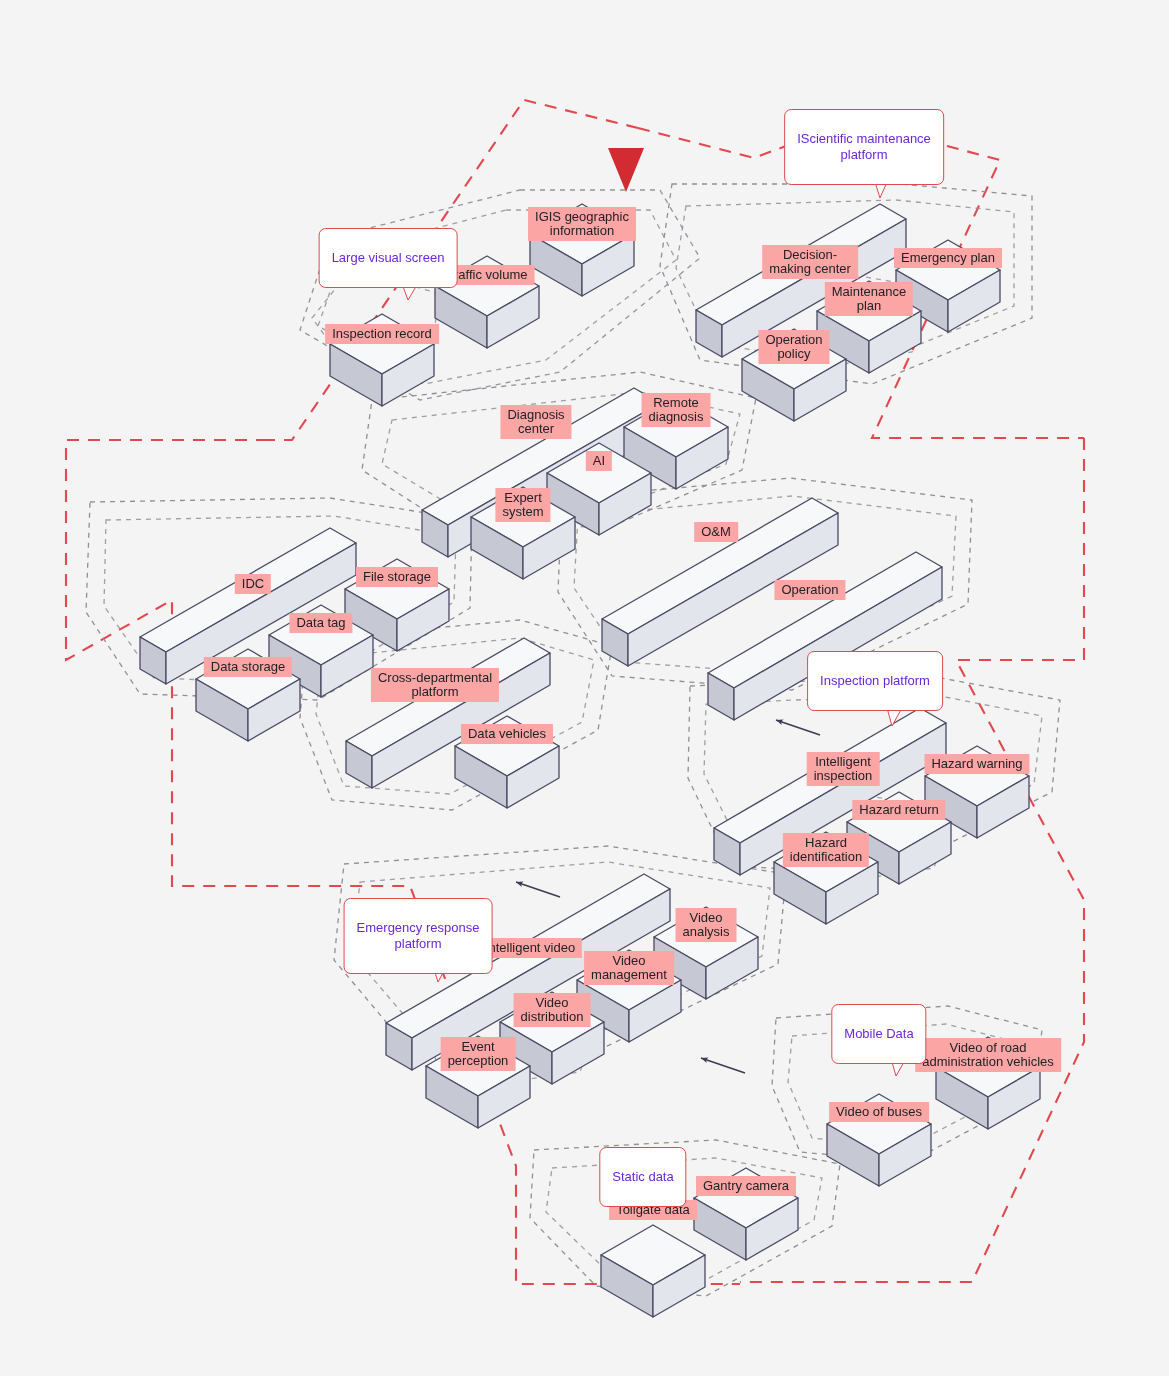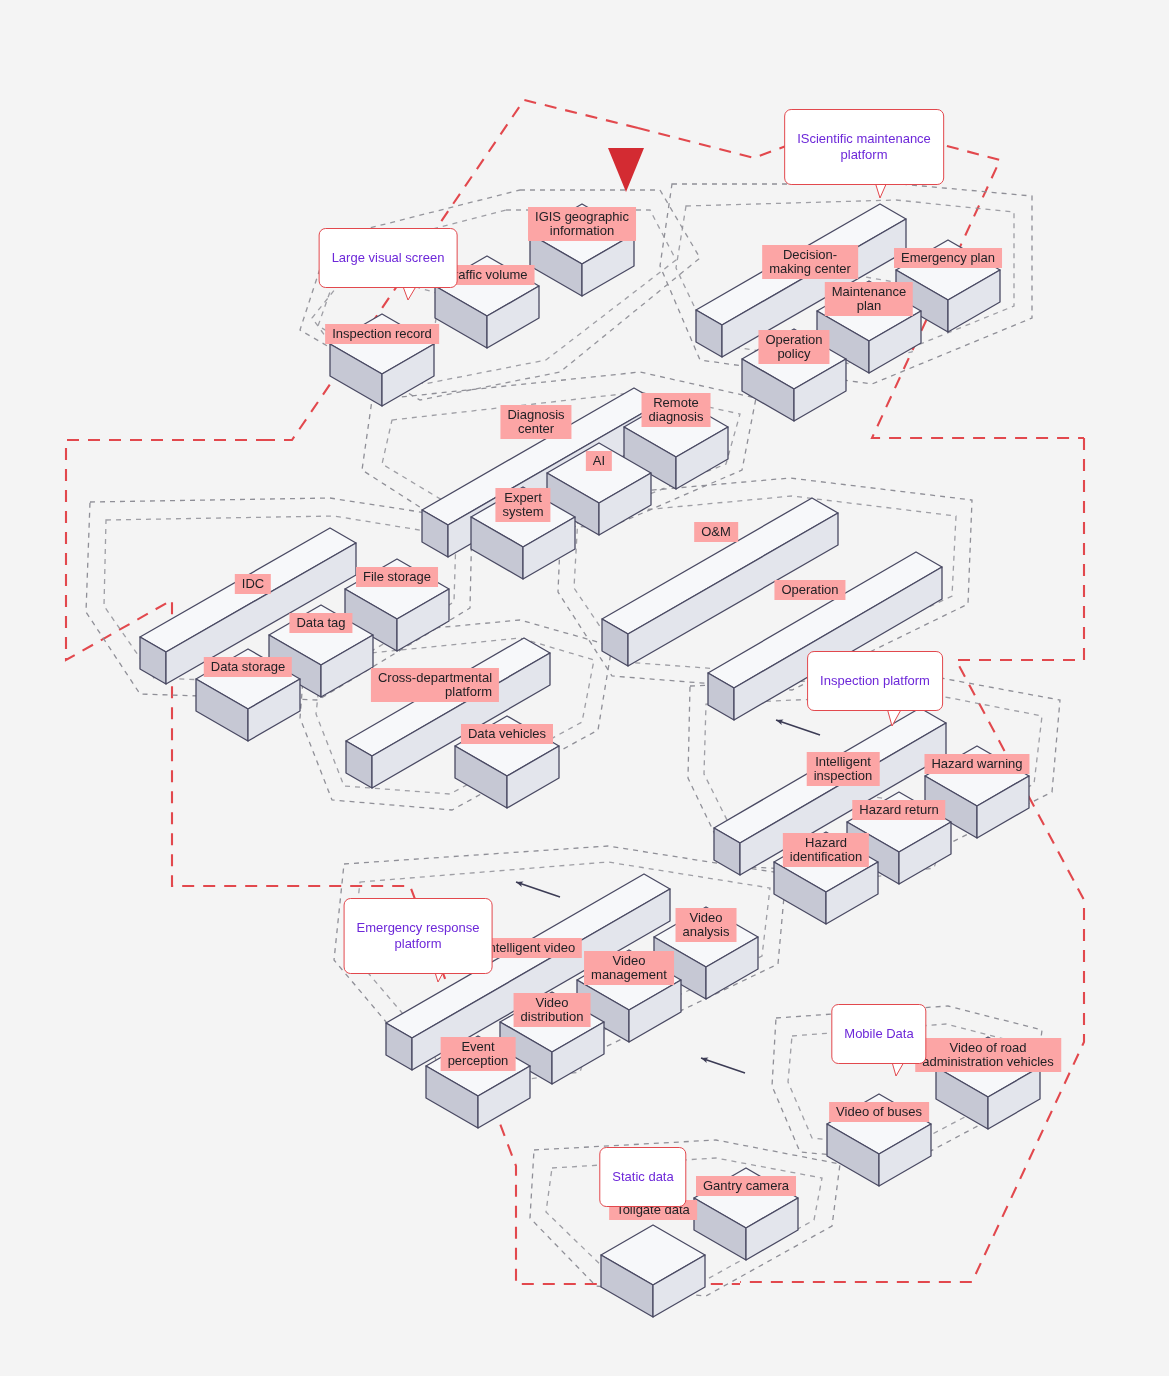--- a/index.html
+++ b/index.html
@@ -323,21 +323,21 @@
 system</div>
 
   <div class="chip" style="left:253px;top:584px;">IDC</div>
   <div class="chip" style="left:397px;top:577px;">File storage</div>
   <div class="chip" style="left:321px;top:623px;">Data tag</div>
   <div class="chip" style="left:248px;top:667px;">Data storage</div>
 
   <div class="chip" style="left:716px;top:532px;">O&amp;M</div>
   <div class="chip" style="left:810px;top:590px;">Operation</div>
 
-  <div class="chip" style="left:435px;top:685px;text-align:right;">Cross-departmental
+  <div class="chip" style="left:435px;top:685px;">Cross-departmental
 platform</div>
   <div class="chip" style="left:507px;top:734px;">Data vehicles</div>
 
   <div class="chip" style="left:831px;top:769px;margin-left:12px;">Intelligent
 inspection</div>
   <div class="chip" style="left:977px;top:764px;">Hazard warning</div>
   <div class="chip" style="left:899px;top:810px;">Hazard return</div>
   <div class="chip" style="left:826px;top:850px;">Hazard
 identification</div>
 

